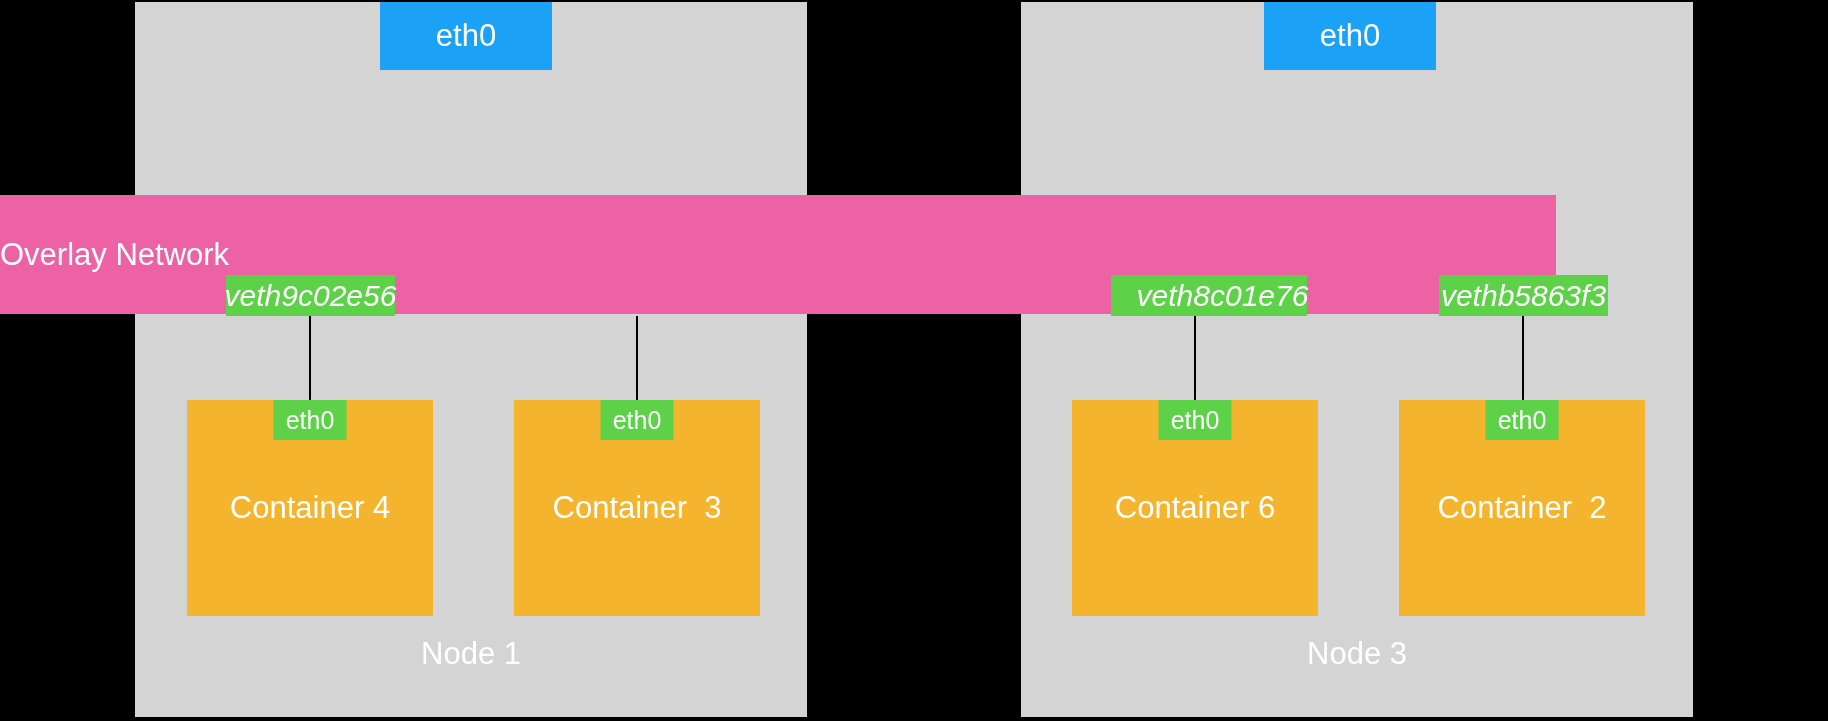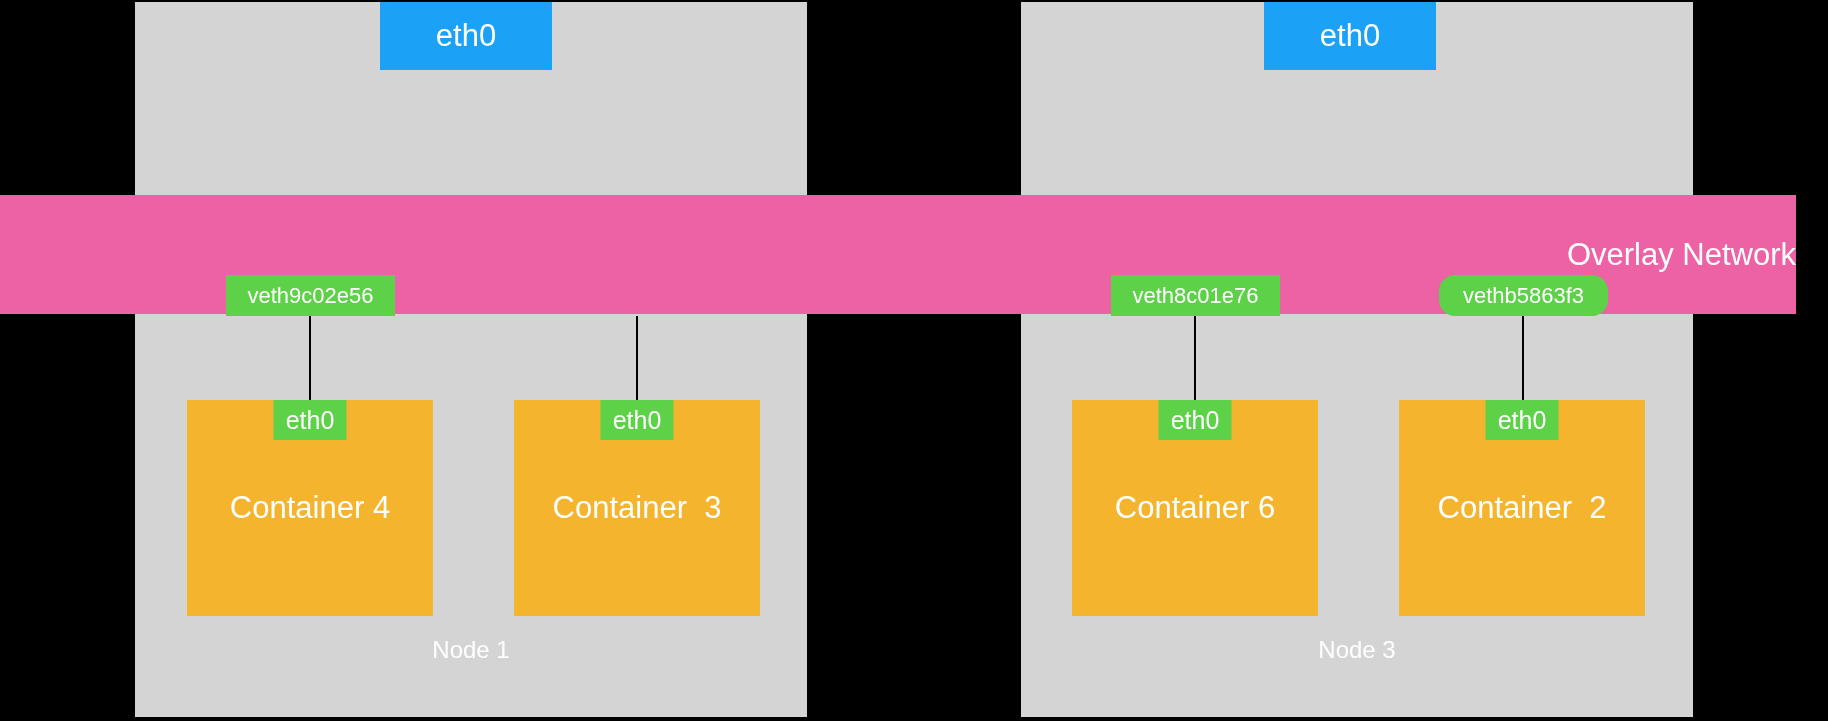--- a/index.html
+++ b/index.html
@@ -19,56 +19,57 @@
     position: absolute;
     top: 2px; height: 715px; width: 672px;
     background: var(--node, #d4d4d4);
   }
   .node1 { left: 135px; }
   .node2 { left: 1021px; }
   .node-label {
     position: absolute;
     top: 634px; left: 0; width: 100%;
     text-align: center;
-    font-size: 24px;
+    font-size: 31px;
     color: var(--text, #fff);
   }
   .eth-box {
     position: absolute;
     top: 2px; width: 172px; height: 68px;
     background: var(--host, #1ba2f6);
     display: flex; align-items: center; justify-content: center;
     font-size: 31px; color: var(--text, #fff);
   }
   .eb1 { left: 380px; }
   .eb2 { left: 1264px; }
   .overlay-band {
     position: absolute;
-    left: 0; top: 195px; width: 1796px; height: 119px;
+    left: 0; top: 195px; width: 1556px; height: 119px;
     background: var(--band, #ed61a5);
-    display: flex; align-items: center; justify-content: flex-end;
+    display: flex; align-items: center; justify-content: flex-start;
   }
   .overlay-title {
     font-size: 31px; color: var(--text, #fff);
   }
   .vline {
     position: absolute;
     top: 316px; height: 84px; width: 2px;
     background: #000;
   }
   .l1 { left: 309px; } .l2 { left: 636px; } .l3 { left: 1194px; } .l4 { left: 1522px; }
   .veth {
     position: absolute;
     top: 275px; width: 169px; height: 41px;
     background: var(--veth, #5dd147);
     display: flex; align-items: center; justify-content: center;
-    font-size: 22px; color: var(--text, #fff);
+    font-size: 30px; color: var(--text, #fff);
     z-index: 3;
+    font-style: italic;
   }
-  .v1 { left: 226px; } .v2 { left: 553px; } .v3 { left: 1111px; } .v4 { left: 1439px; border-radius: 16px; }
+  .v1 { left: 226px; } .v2 { left: 553px; } .v3 { left: 1111px; padding-left: 27px; } .v4 { left: 1439px; }
   .container-box {
     position: absolute;
     top: 400px; width: 246px; height: 216px;
     background: var(--container, #f5b42d);
   }
   .cb1 { left: 187px; } .cb2 { left: 514px; } .cb3 { left: 1072px; } .cb4 { left: 1399px; }
   .ceth {
     position: absolute;
     top: 0; left: 50%; transform: translateX(-50%);
     width: 73px; height: 40px;

